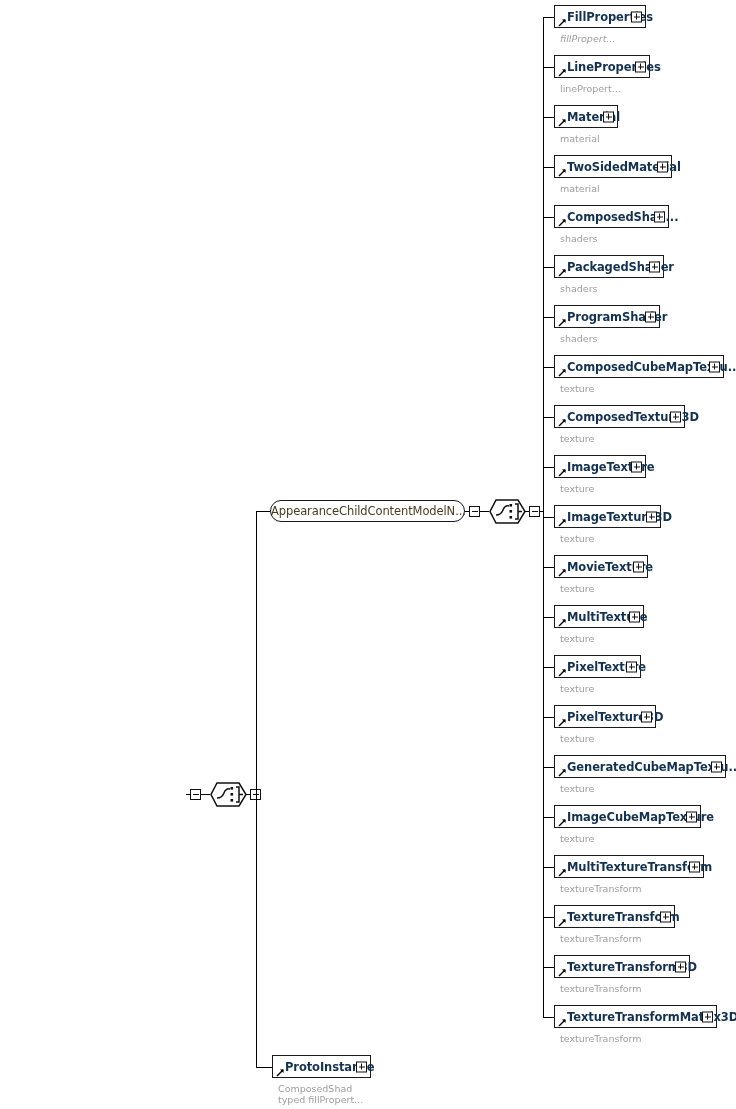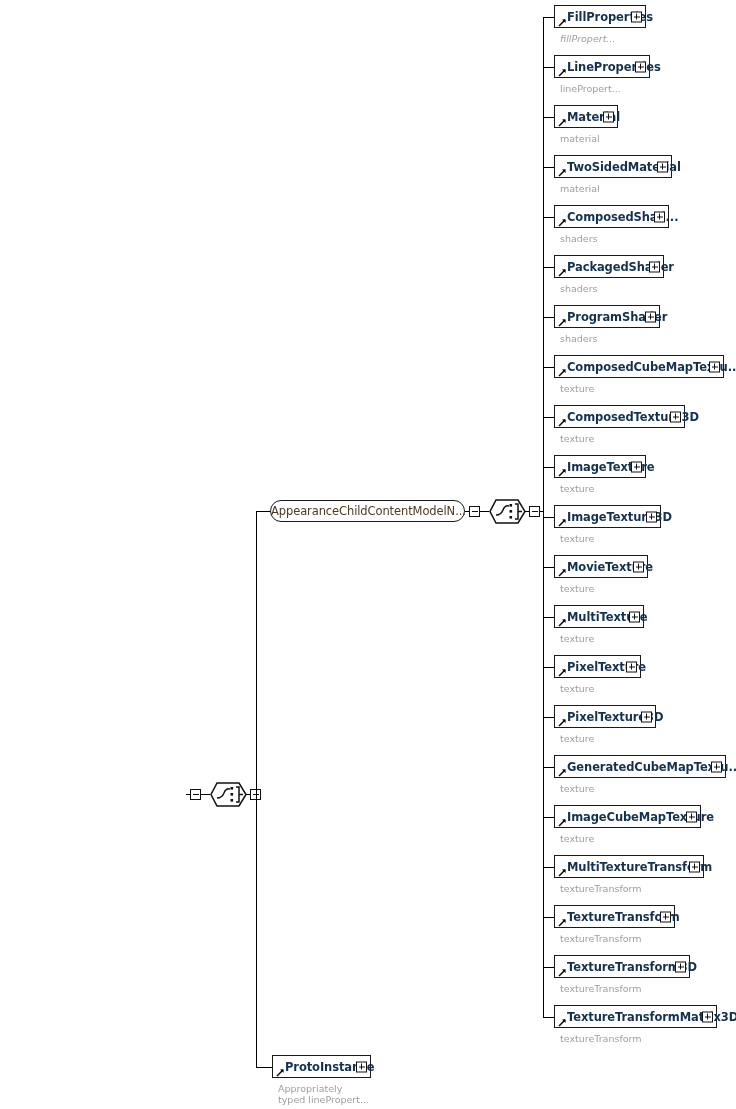--- a/index.html
+++ b/index.html
@@ -412,15 +412,15 @@
       <div class="shadow"></div>
       <span class="lbl">ProtoInstance</span>
       <span class="refarrow">
         <svg width="9" height="9" viewBox="0 0 9 9">
           <path d="M1 8 L7 2" stroke="#000" stroke-width="1.4" fill="none"></path>
           <path d="M7.5 1.3 L7.6 5 L4 1.4 Z" fill="#000"></path>
         </svg>
       </span>
       <span class="exp plus" style="left: 83px;"></span>
     </div>
-    <div class="anno" style="left: 278px; top: 1083px;">Appropriately</div>
-    <div class="anno" style="left: 278px; top: 1094px;">typed linePropert...</div>
+    <div class="anno" style="left: 278px; top: 1083px;">ComposedShad</div>
+    <div class="anno" style="left: 278px; top: 1094px;">typed fillPropert...</div>
   </div>
 
 </body></html>

